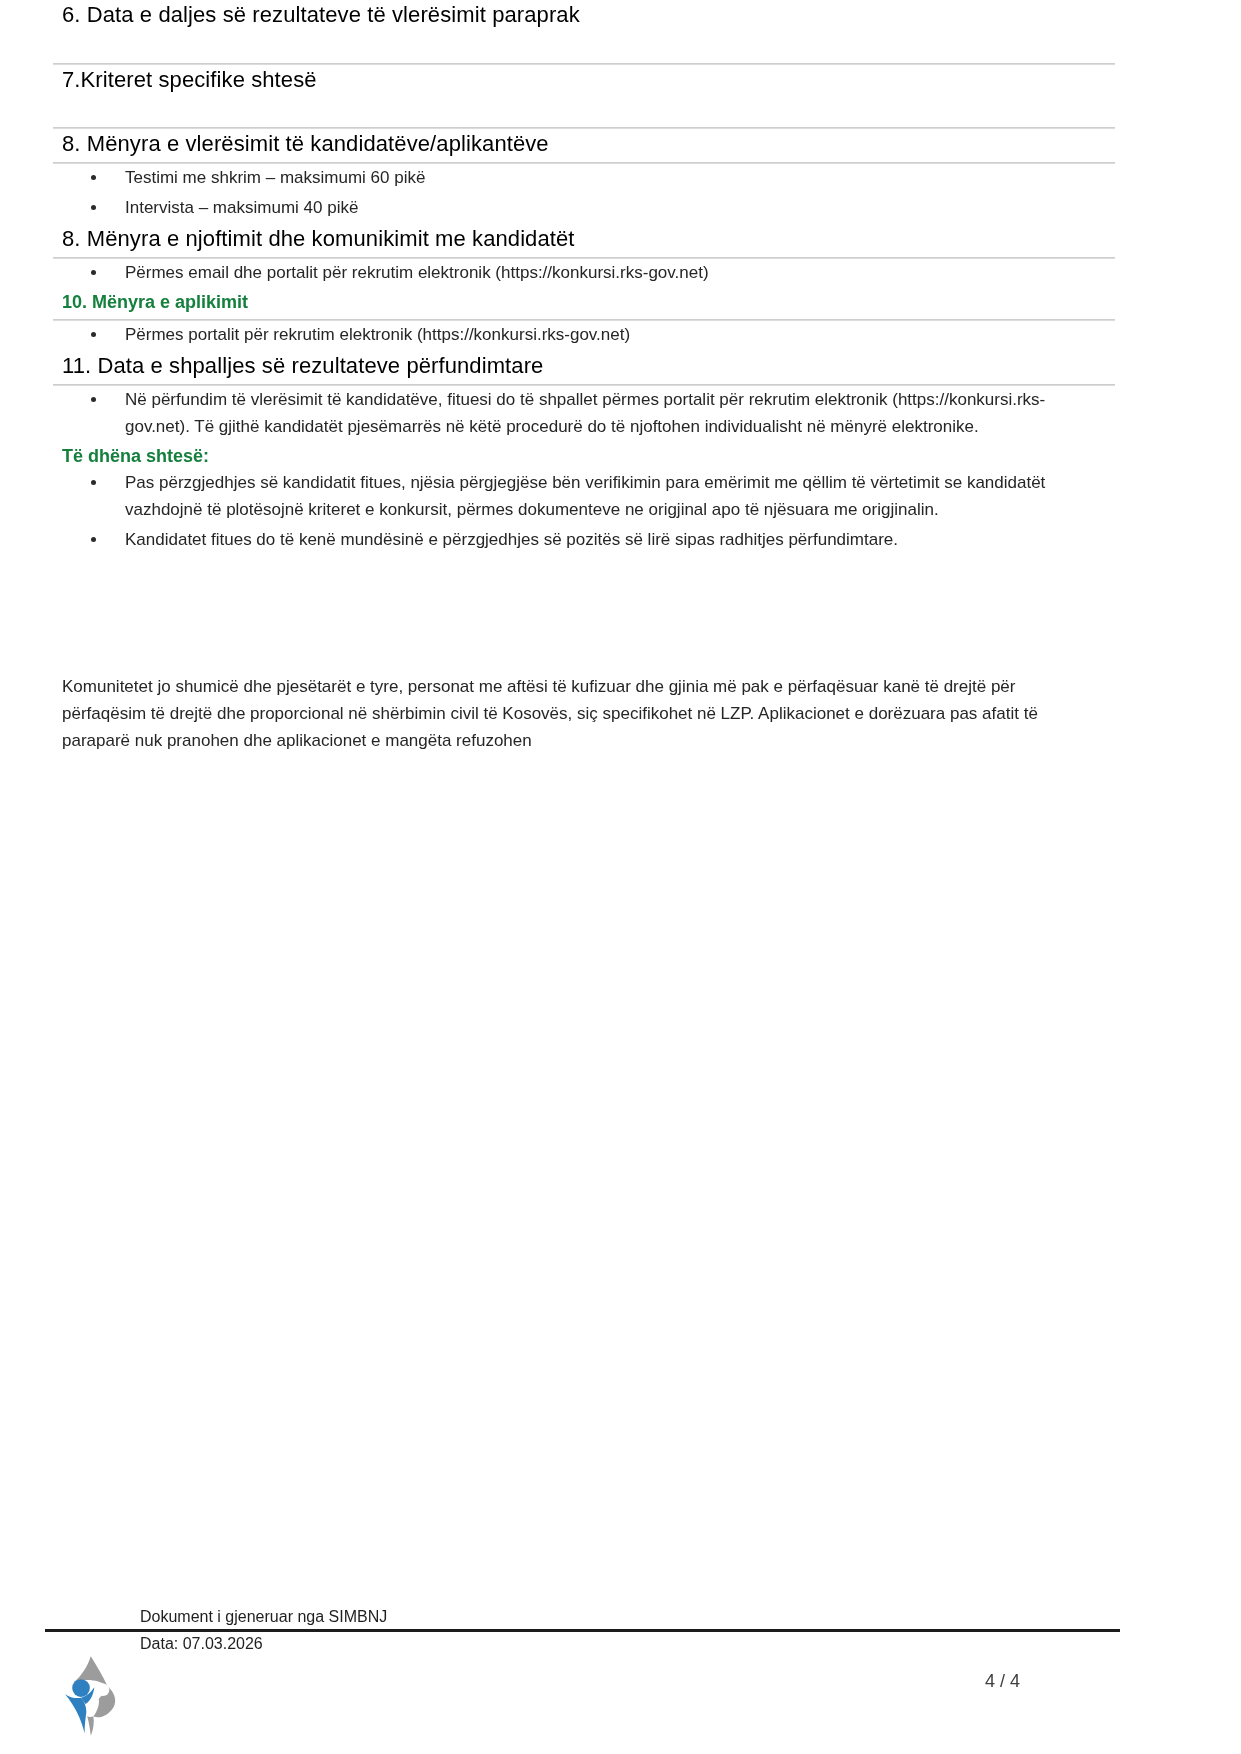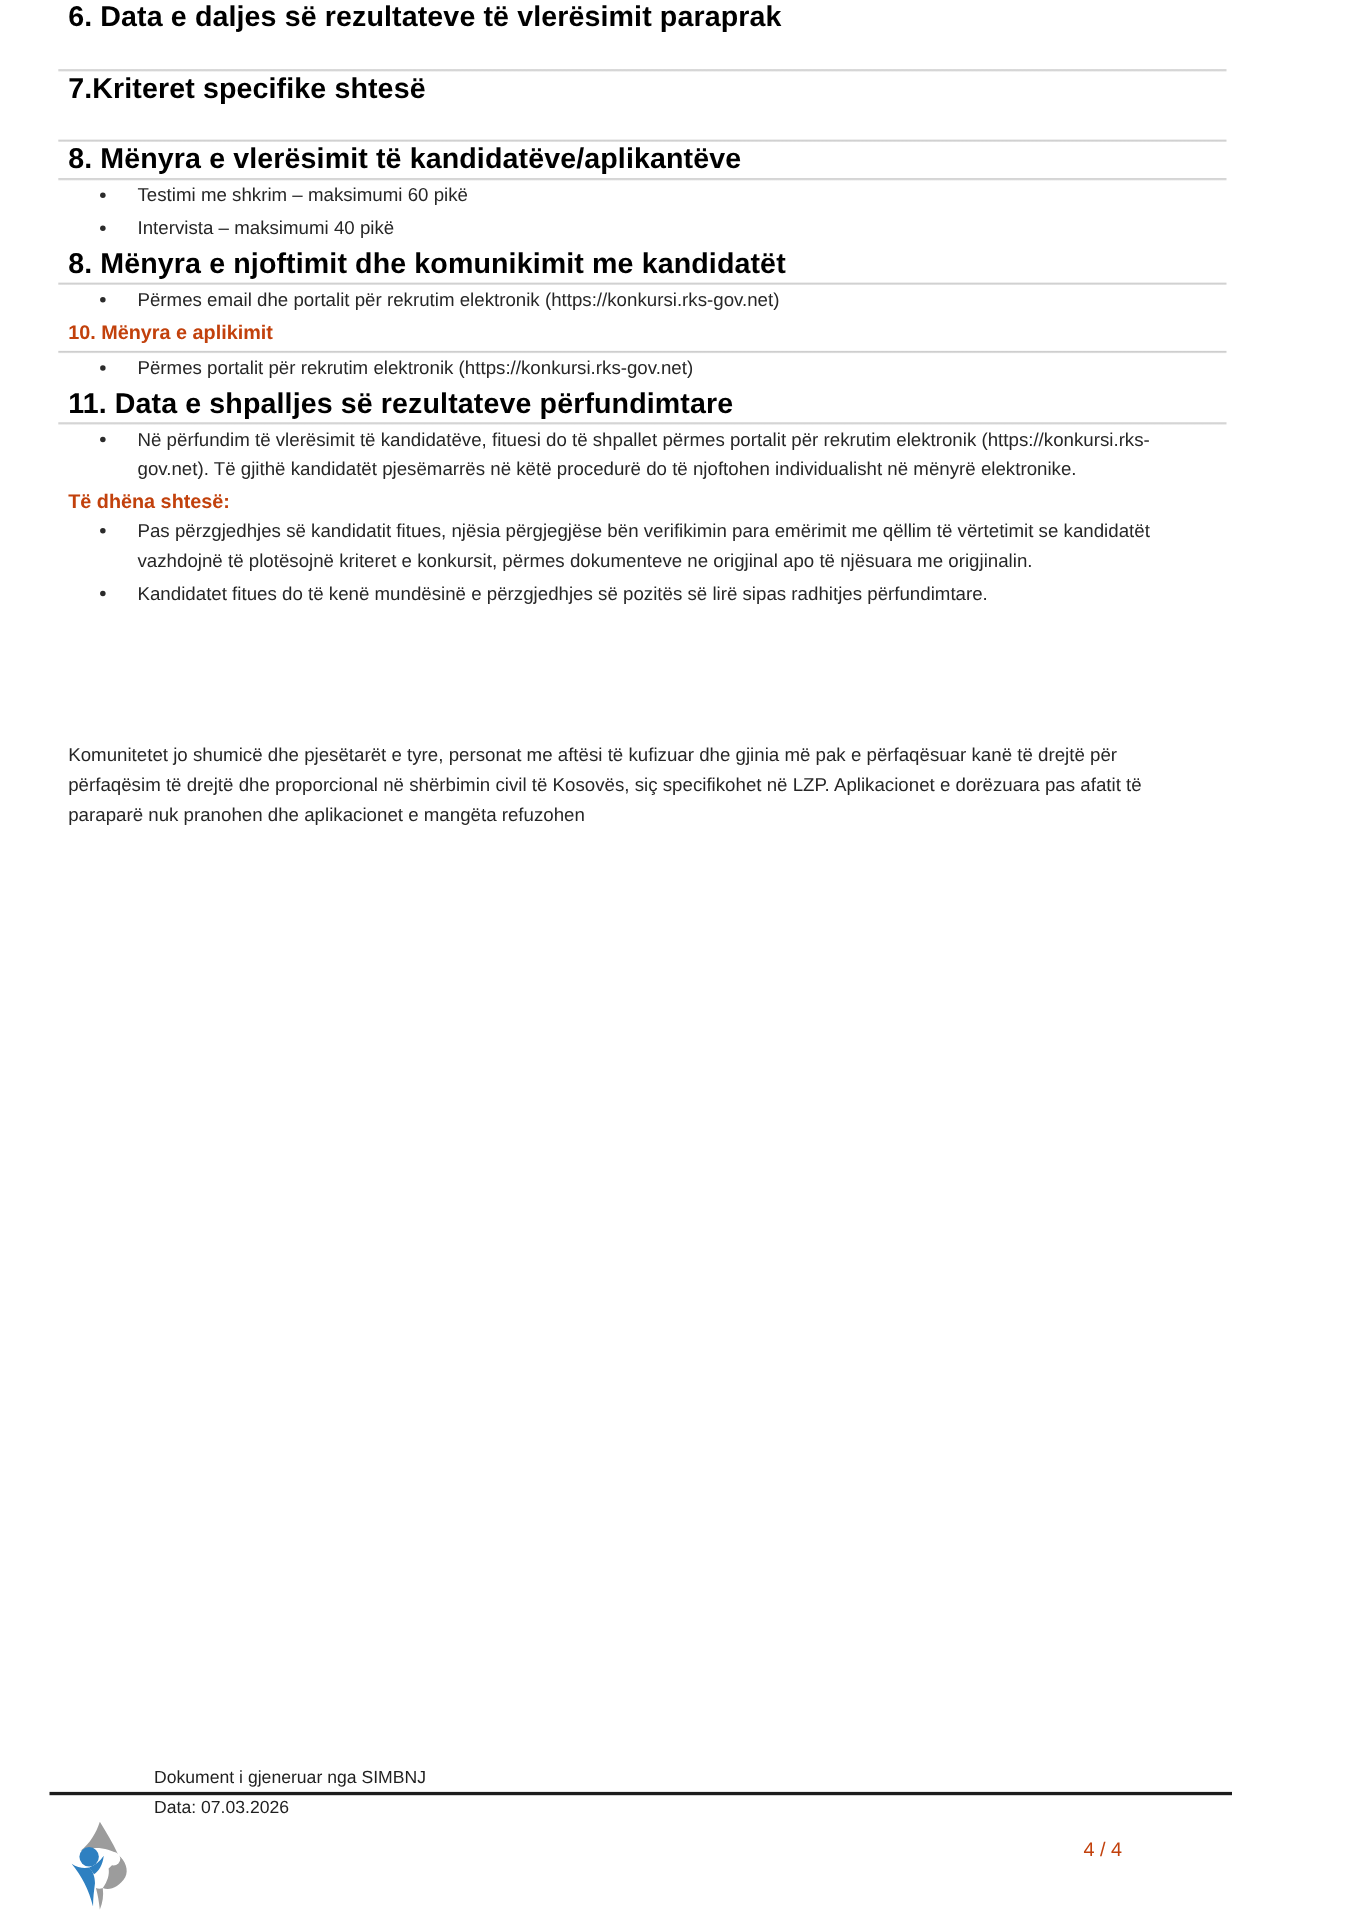--- a/index.html
+++ b/index.html
@@ -12,32 +12,32 @@
     color:#262626;
     overflow:hidden;
   }
   .content{
     position:absolute;
     left:62px;top:0;
     width:1053px;
   }
   h2.sec-title{
     margin:0;
-    font-size:26px;
+    font-size:22px;
     line-height:30px;
-    font-weight:700;
+    font-weight:400;
     color:#000;
     letter-spacing:.1px;
   }
   h3.sub-title{
     margin:0;
     font-size:18px;
     line-height:26px;
     font-weight:700;
-    color:#c2410c;
+    color:#15803d;
   }
   .divider{
     height:2px;
     margin-left:-9px;
     width:1062px;
     background:linear-gradient(#c7c7c7,#e2e2e2);
   }
   p{margin:0;font-size:17px;line-height:27px;}
   ul.bullets{
     margin:0;padding:0;list-style:none;
@@ -97,21 +97,21 @@
   .footer-text{
     position:absolute;
     left:140px;top:1603px;
     font-size:16px;line-height:27px;
     color:#1f1f1f;
   }
   .page-indicator{
     position:absolute;
     left:985px;top:1671px;
     font-size:18px;
-    color:#c2410c;
+    color:#404040;
   }
   .white-fill{fill:#ffffff;}
 </style>
 </head>
 <body>
 
 <div class="page">
   <div class="content">
 
     <h2 class="sec-title t6">6. Data e daljes së rezultateve të vlerësimit paraprak</h2>

